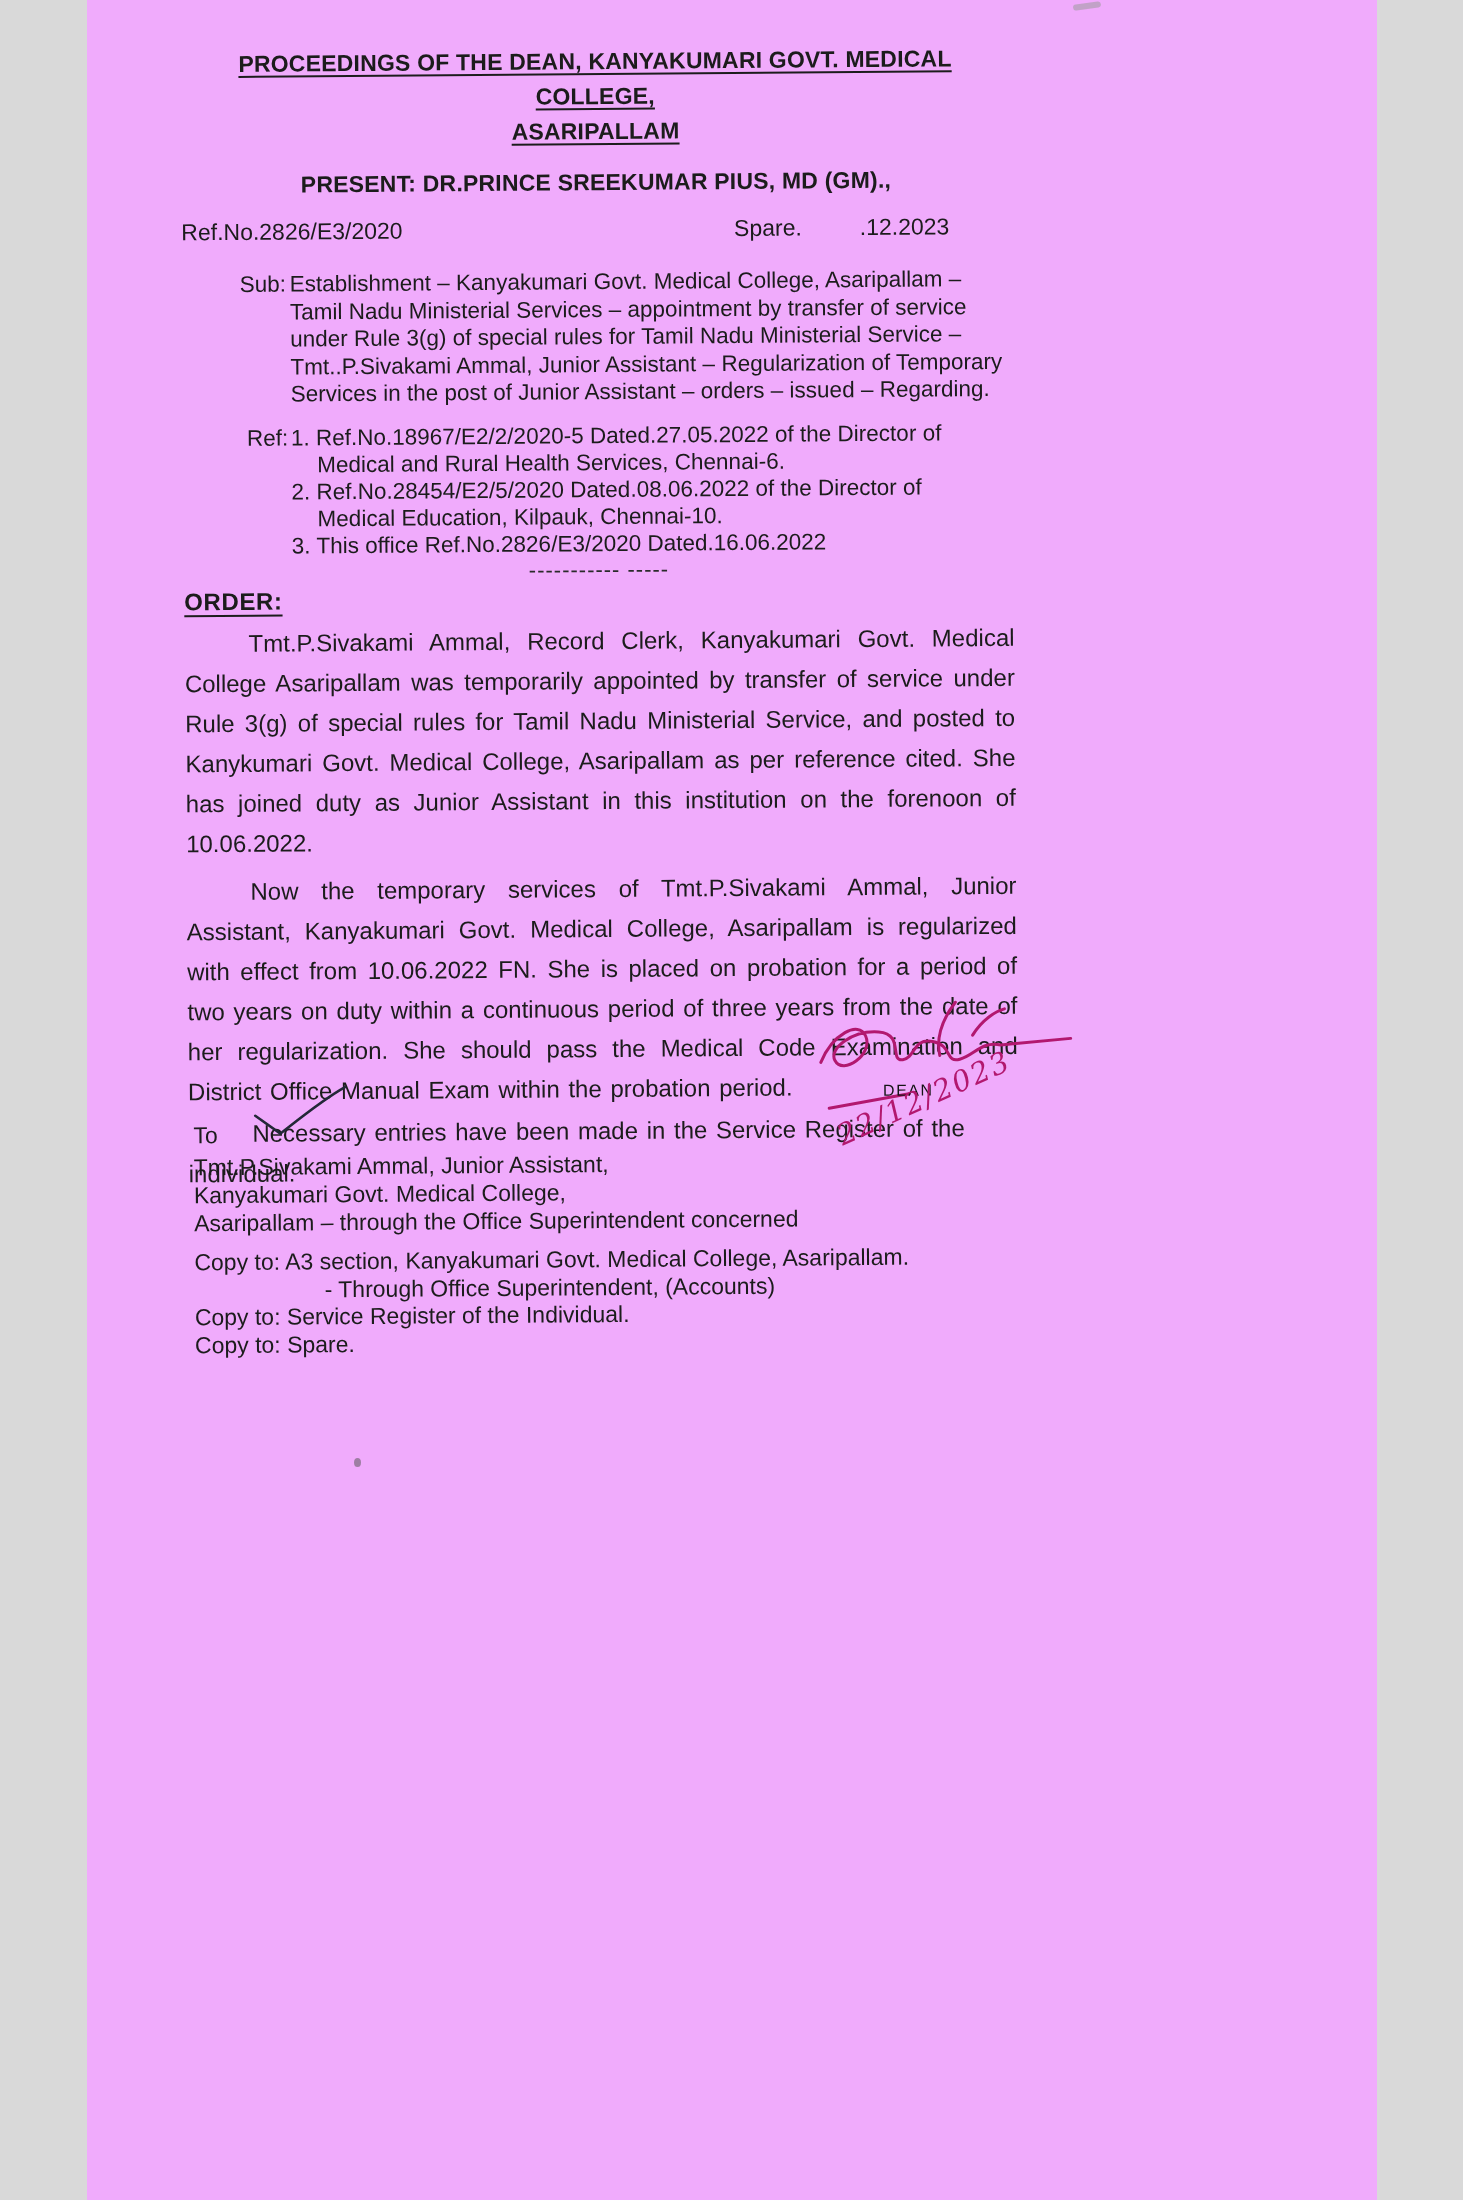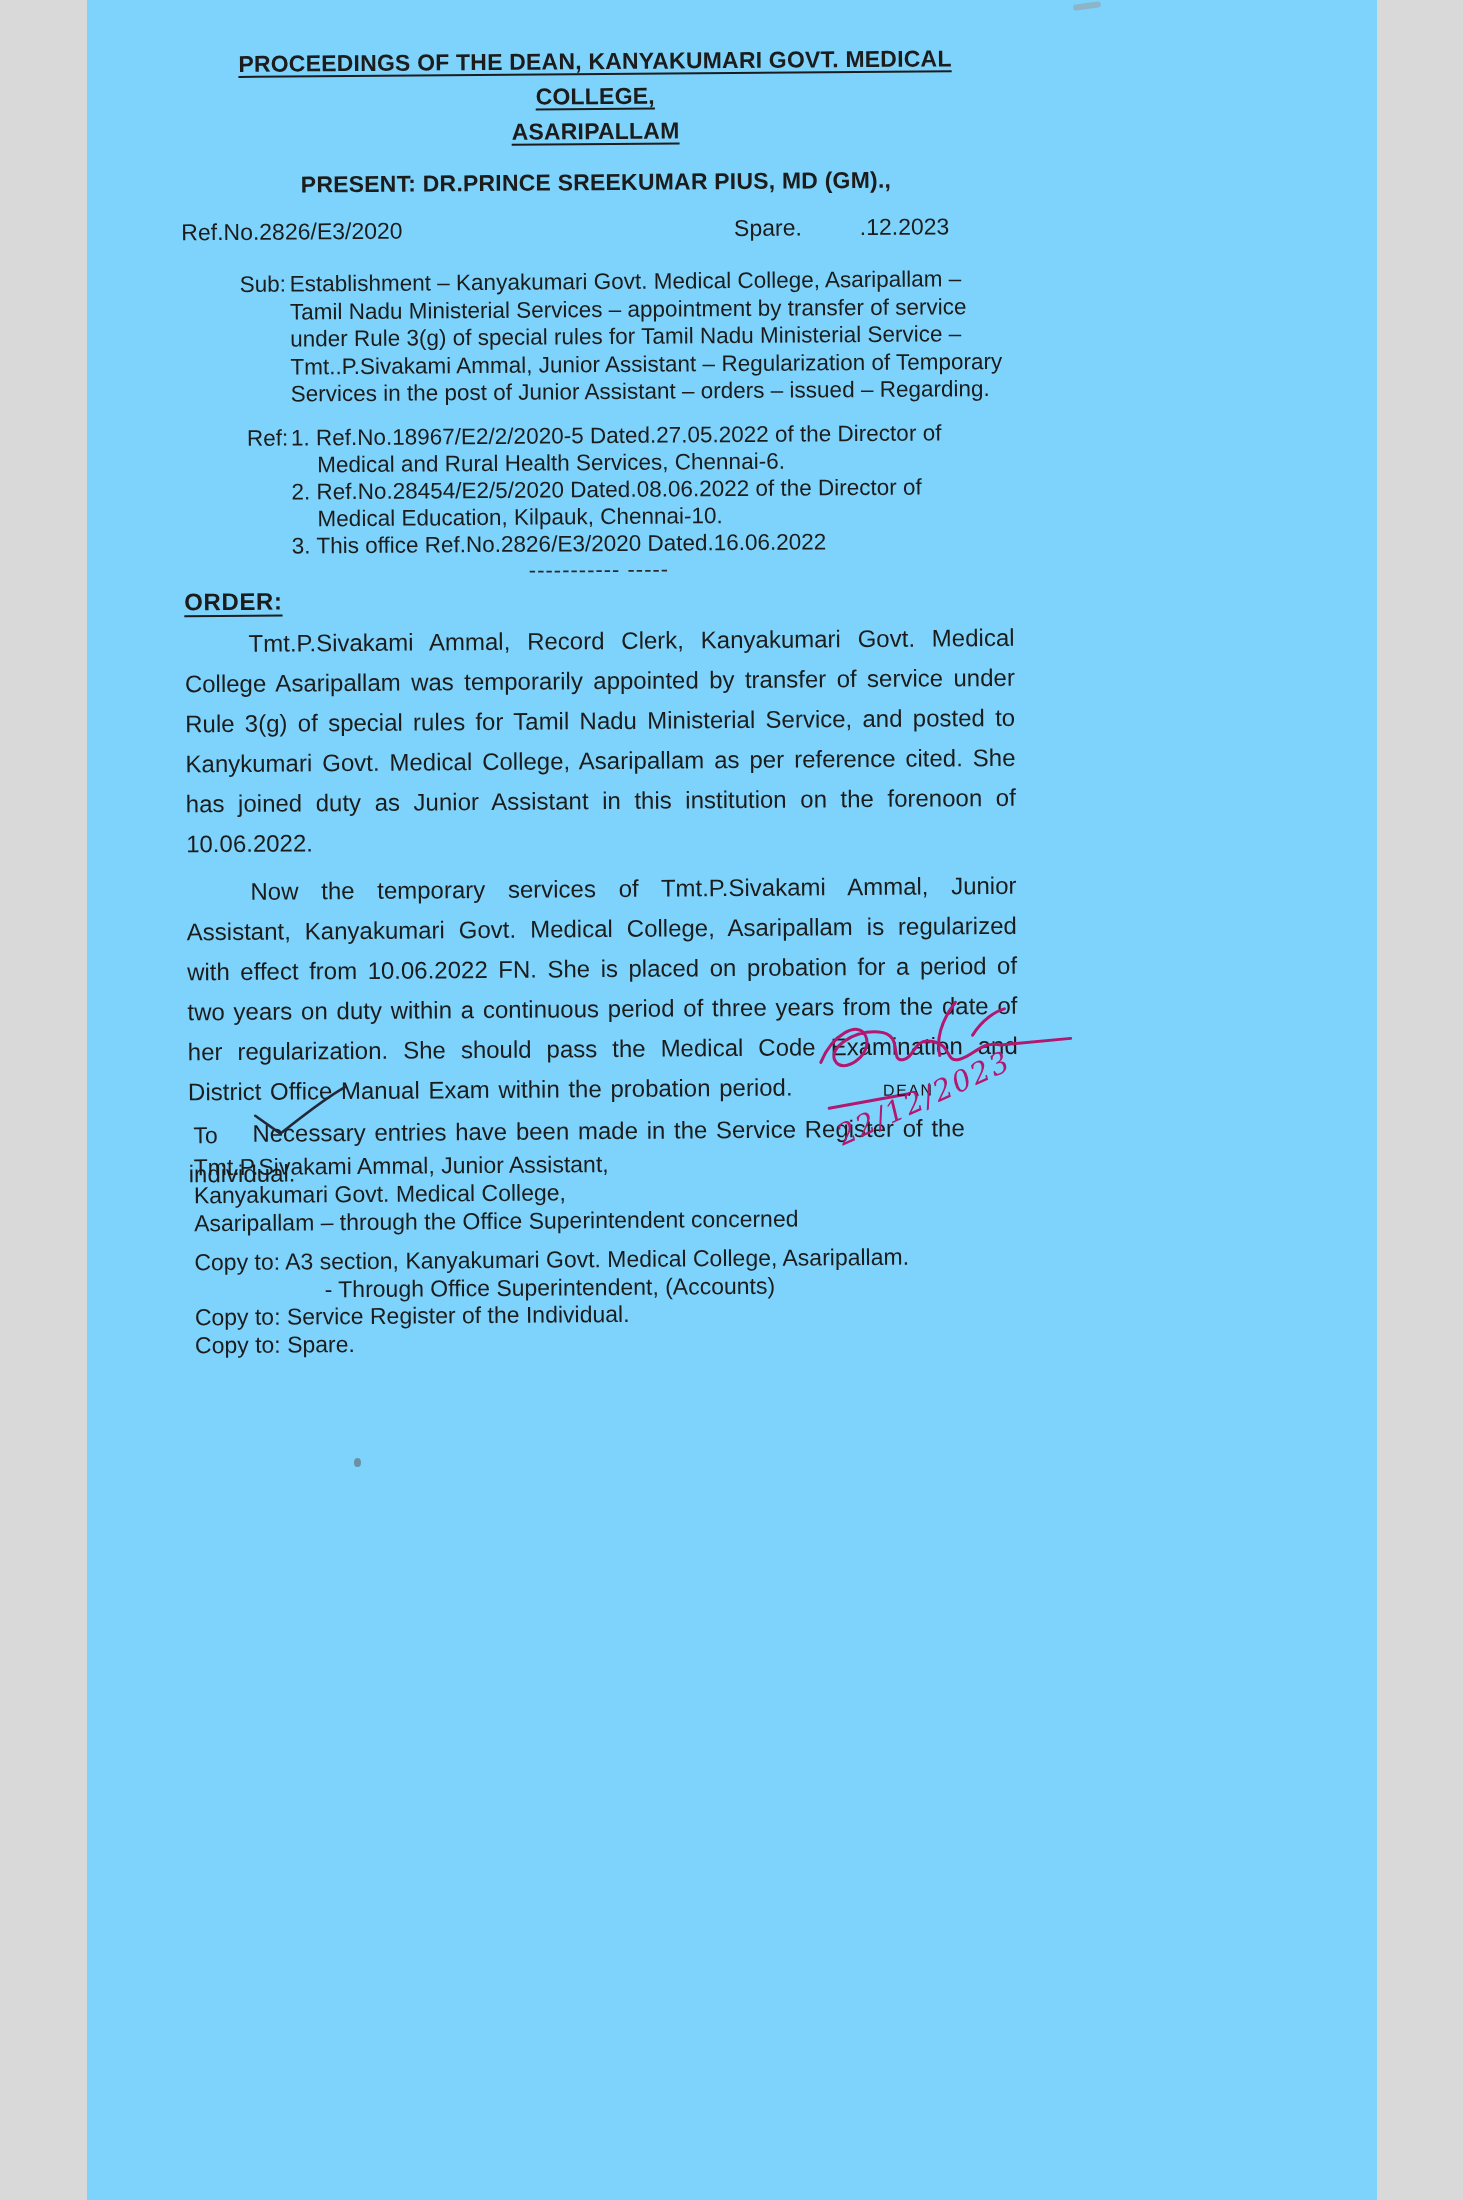--- a/index.html
+++ b/index.html
@@ -1,19 +1,19 @@
 <!DOCTYPE html>
 <html><head>
 <meta charset="utf-8">
 <style>
   * { margin:0; padding:0; box-sizing:border-box; }
   html,body { background:#d9d9d9; }
   .page {
     position:relative; width:1290px; height:2200px; margin:0 auto;
-    background:#7dd3fc; overflow:hidden;
+    background:#f0abfc; overflow:hidden;
     font-family:"Liberation Sans", sans-serif; color:#1c1c1c;
   }
   .scan {
     position:absolute; left:0; top:0; width:100%; height:100%;
     transform:rotate(-0.45deg); transform-origin:520px 320px;
   }
   .content { position:absolute; left:95px; top:44px; width:830px; }
 
   .title { text-align:center; font-weight:bold; font-size:23px; line-height:35px; letter-spacing:.2px; }
   .title span { text-decoration:underline; text-underline-offset:4px; }

